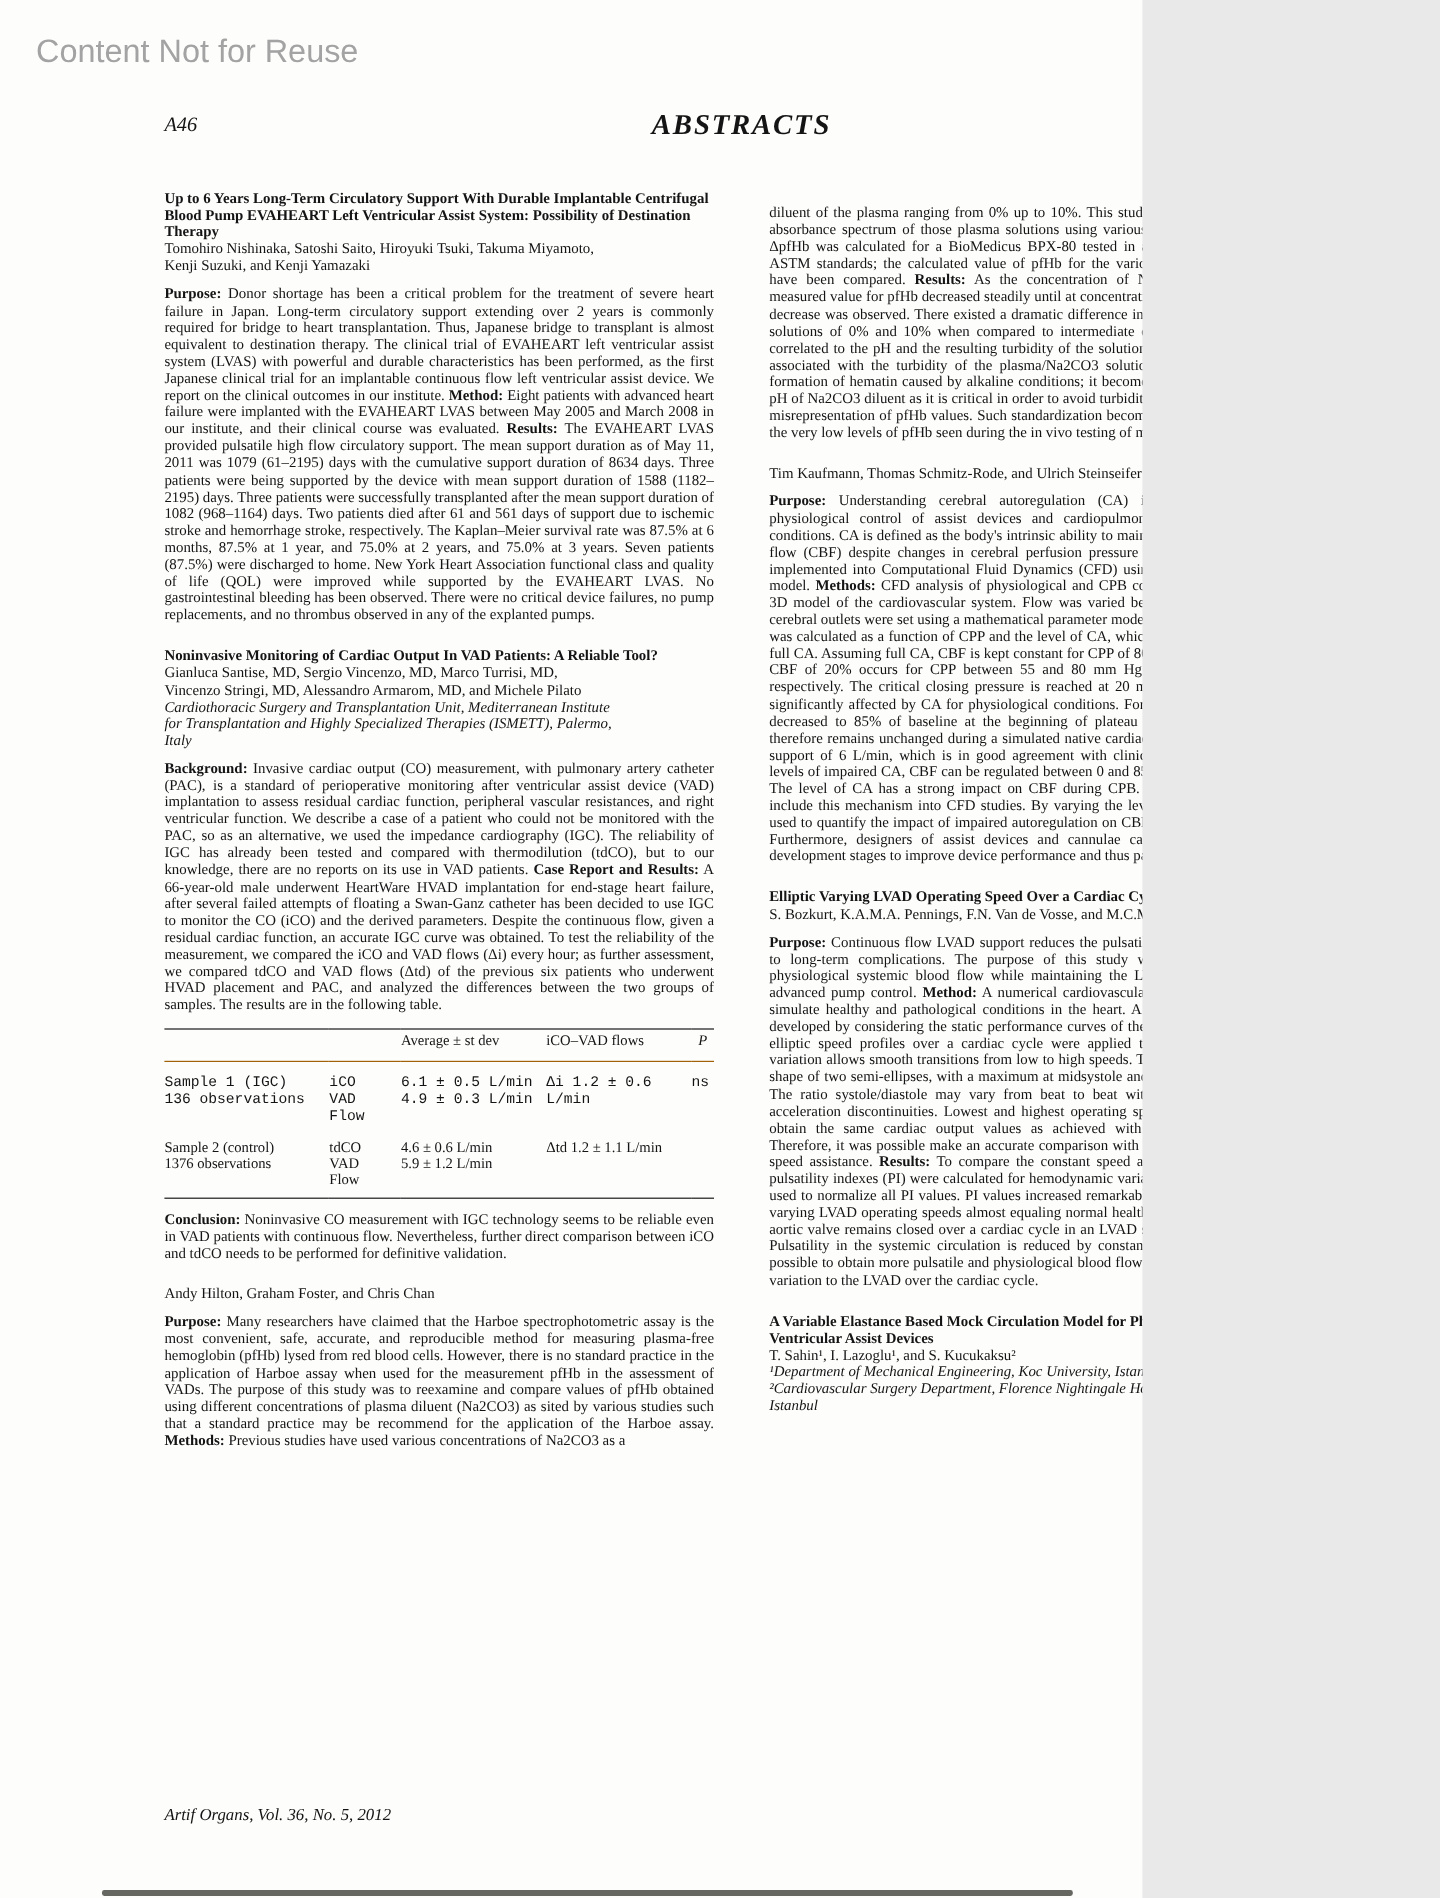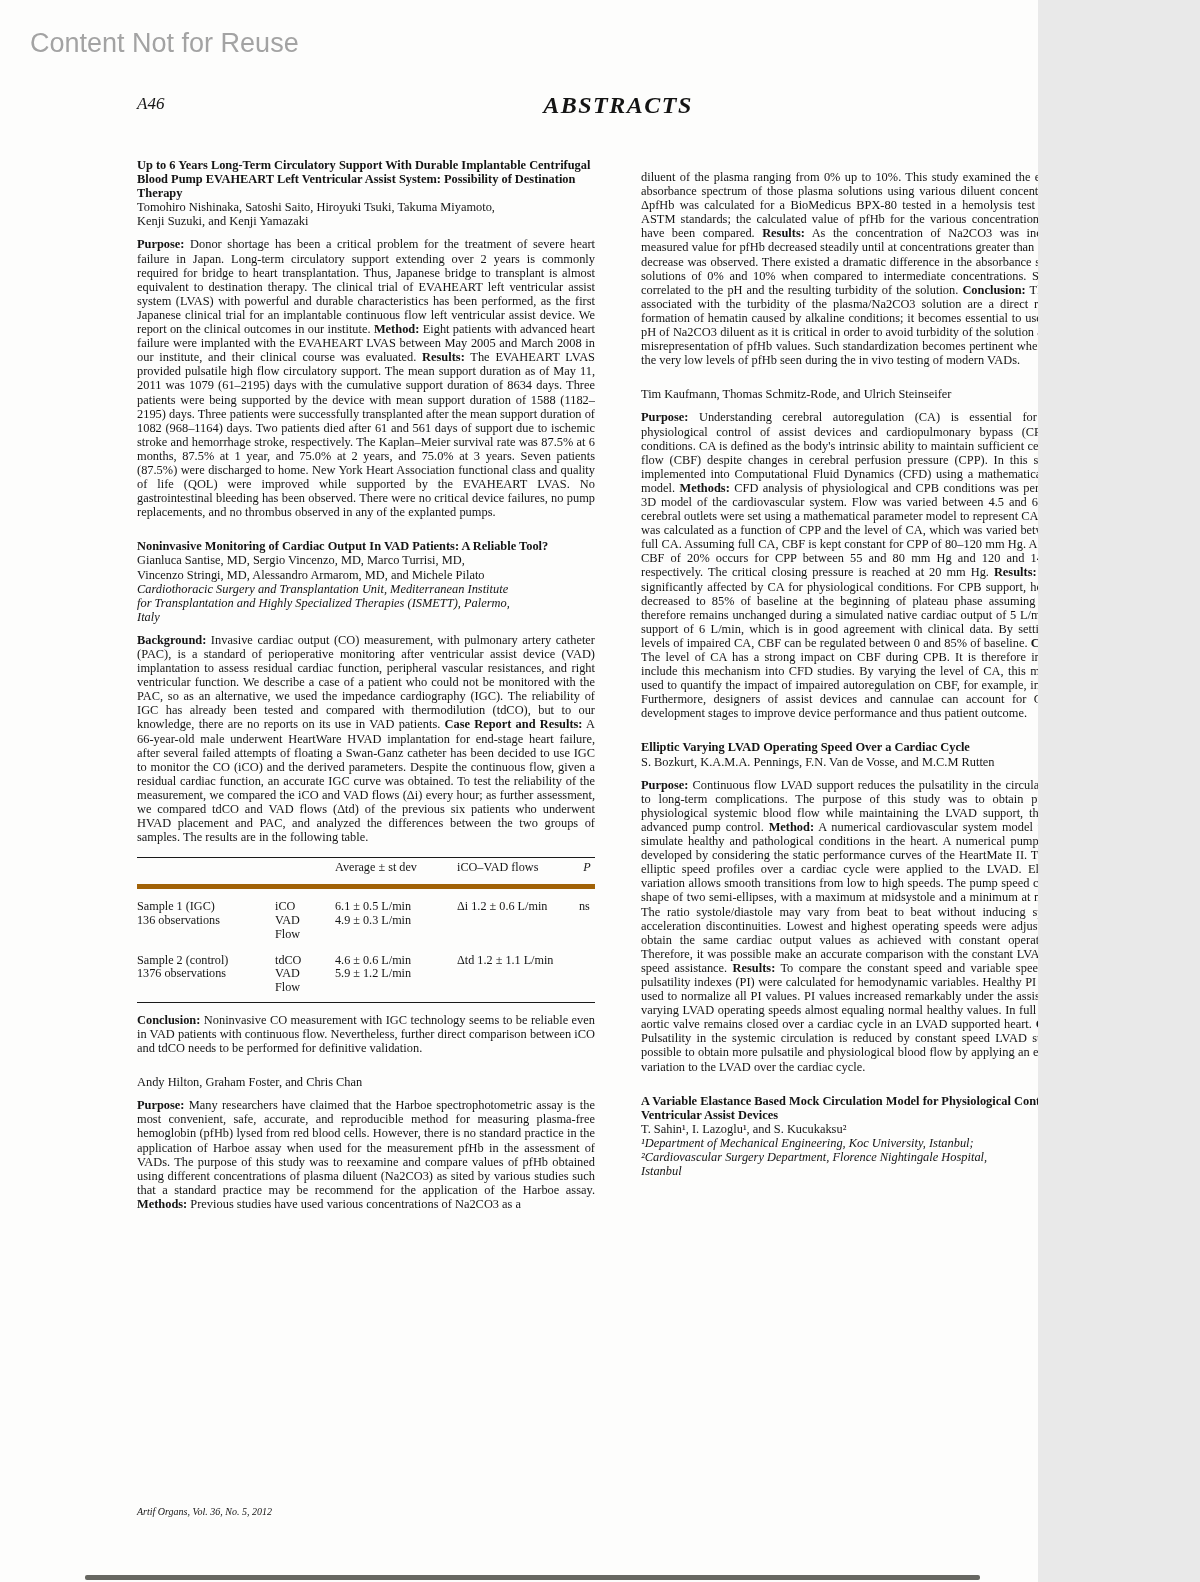--- a/index.html
+++ b/index.html
@@ -1,17 +1,17 @@
 <!DOCTYPE html>
 <html lang="en"><head>
 <meta charset="utf-8">
 <style>
   html,body{margin:0;padding:0;background:#e9e9e9;}
   .page{
-    position:relative;width:1038px;height:1582px;background:#fdfdfc;
+    position:relative;width:952px;height:1582px;background:#fdfdfc;
     font-family:"Liberation Serif",serif;color:#141414;overflow:hidden;
   }
   .watermark{
     position:absolute;left:30px;top:28px;
     font-family:"Liberation Sans",sans-serif;font-size:27px;color:#a3a3a3;
   }
   .pg-header{position:absolute;left:137px;top:92px;width:962px;height:26px;}
   .pg-num{position:absolute;left:0;top:2px;font-style:italic;font-size:17px;}
   .pg-title{display:block;text-align:center;font-style:italic;font-weight:600;font-size:24px;letter-spacing:1.5px;}
   .content{
@@ -25,27 +25,27 @@
   .affil-line{font-style:italic;text-align:left;}
   .body-par{margin:9px 0 0 0;}
   .abstract > .body-par:first-child{margin-top:12px;}
   .res-table{
     width:100%;border-collapse:collapse;margin:13px 0 10px 0;
     font-size:12.2px;line-height:13.8px;
     border-top:1.4px solid #1a1a1a;border-bottom:1.4px solid #1a1a1a;
   }
   .res-table th{
     font-weight:normal;text-align:left;vertical-align:bottom;
-    padding:3px 0 9px 0;border-bottom:5px solid #a16207;
+    padding:3px 0 9px 0;border-bottom:1px solid #a16207;
   }
   .res-table th.p-col{font-style:italic;text-align:center;}
   .res-table td{vertical-align:top;text-align:left;padding:0 4px 12px 0;}
-  .res-table tbody tr:first-child td{padding-top:11px;}
+  .res-table tbody tr:first-child td{padding-top:11px;font-family:Liberation Mono, monospace;}
   .res-table tbody tr:last-child td{padding-bottom:7px;}
-  .footer{position:absolute;left:137px;top:1506px;font-style:italic;font-size:10px;}
+  .footer{position:absolute;left:137px;top:1506px;font-style:italic;font-size:14px;}
   .scan-bar{
     position:absolute;left:85px;right:58px;bottom:2px;height:5px;
     background:#4c4c45;opacity:.85;border-radius:2px;
   }
 </style>
 </head>
 <body>
 
 <div class="page">
   <div class="watermark">Content Not for Reuse</div>

